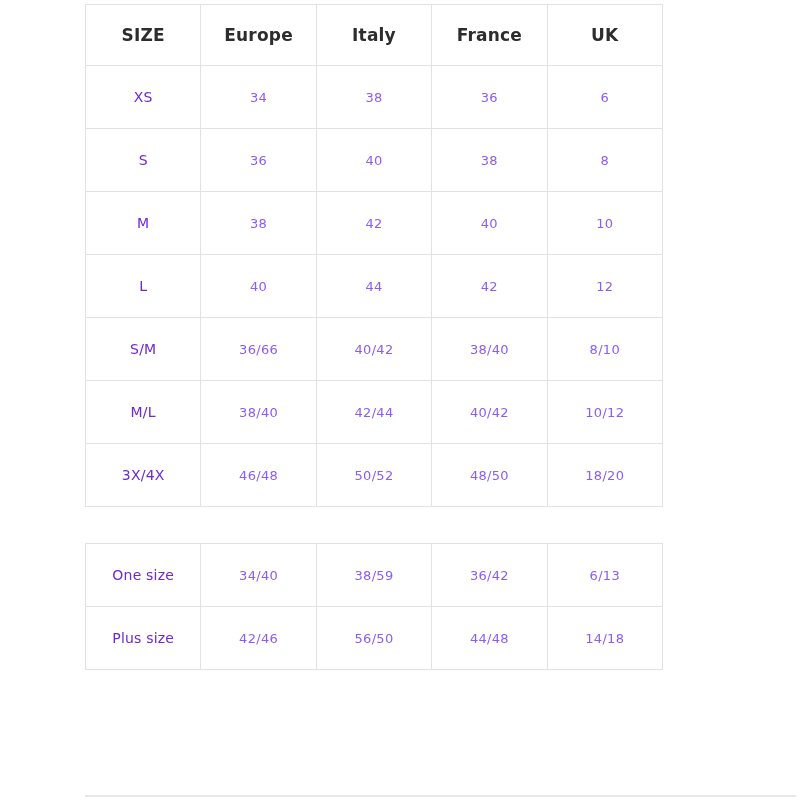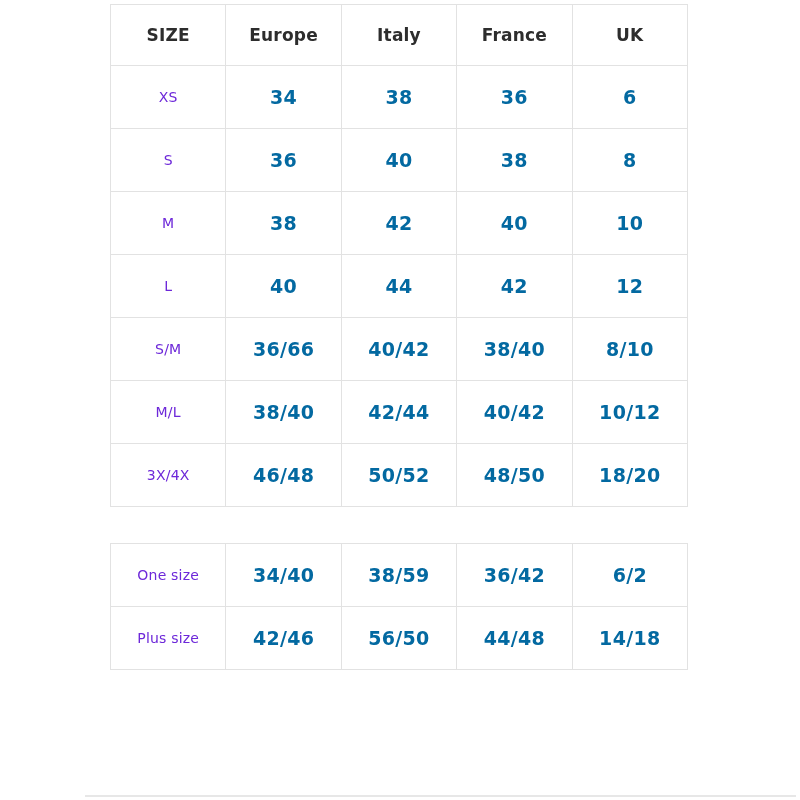--- a/index.html
+++ b/index.html
@@ -10,21 +10,21 @@
   }
   .page {
     position: relative;
     width: 800px;
     height: 800px;
     background: #ffffff;
     overflow: hidden;
   }
   .tables-wrap {
     position: absolute;
-    left: 110px;
+    left: 85px;
     top: 4px;
   }
   table.size-table {
     border-collapse: collapse;
     table-layout: fixed;
     width: 578px;
     background: #ffffff;
   }
   table.size-table th,
   table.size-table td {
@@ -36,23 +36,23 @@
   }
   table.size-table th {
     height: 60px;
     font-size: 17px;
     font-weight: 700;
     color: #2d2d2d;
     letter-spacing: 0.2px;
   }
   table.size-table td {
     height: 62px;
-    font-size: 19px;
-    font-weight: 700;
-    color: #0369a1;
+    font-size: 13px;
+    font-weight: 400;
+    color: #8b5cf6;
     letter-spacing: 0.3px;
   }
   table.size-table td.row-label {
     font-size: 14px;
     font-weight: 400;
     color: #6d28d9;
     letter-spacing: 0.2px;
   }
   .table-gap {
     height: 36px;
@@ -137,21 +137,21 @@
 
     <div class="table-gap"></div>
 
     <table class="size-table">
       <tbody id="extra-tbody">
           <tr>
             <td class="row-label">One size</td>
             <td>34/40</td>
             <td>38/59</td>
             <td>36/42</td>
-            <td>6/2</td>
+            <td>6/13</td>
           </tr>
           <tr>
             <td class="row-label">Plus size</td>
             <td>42/46</td>
             <td>56/50</td>
             <td>44/48</td>
             <td>14/18</td>
           </tr>
         </tbody>
     </table>

